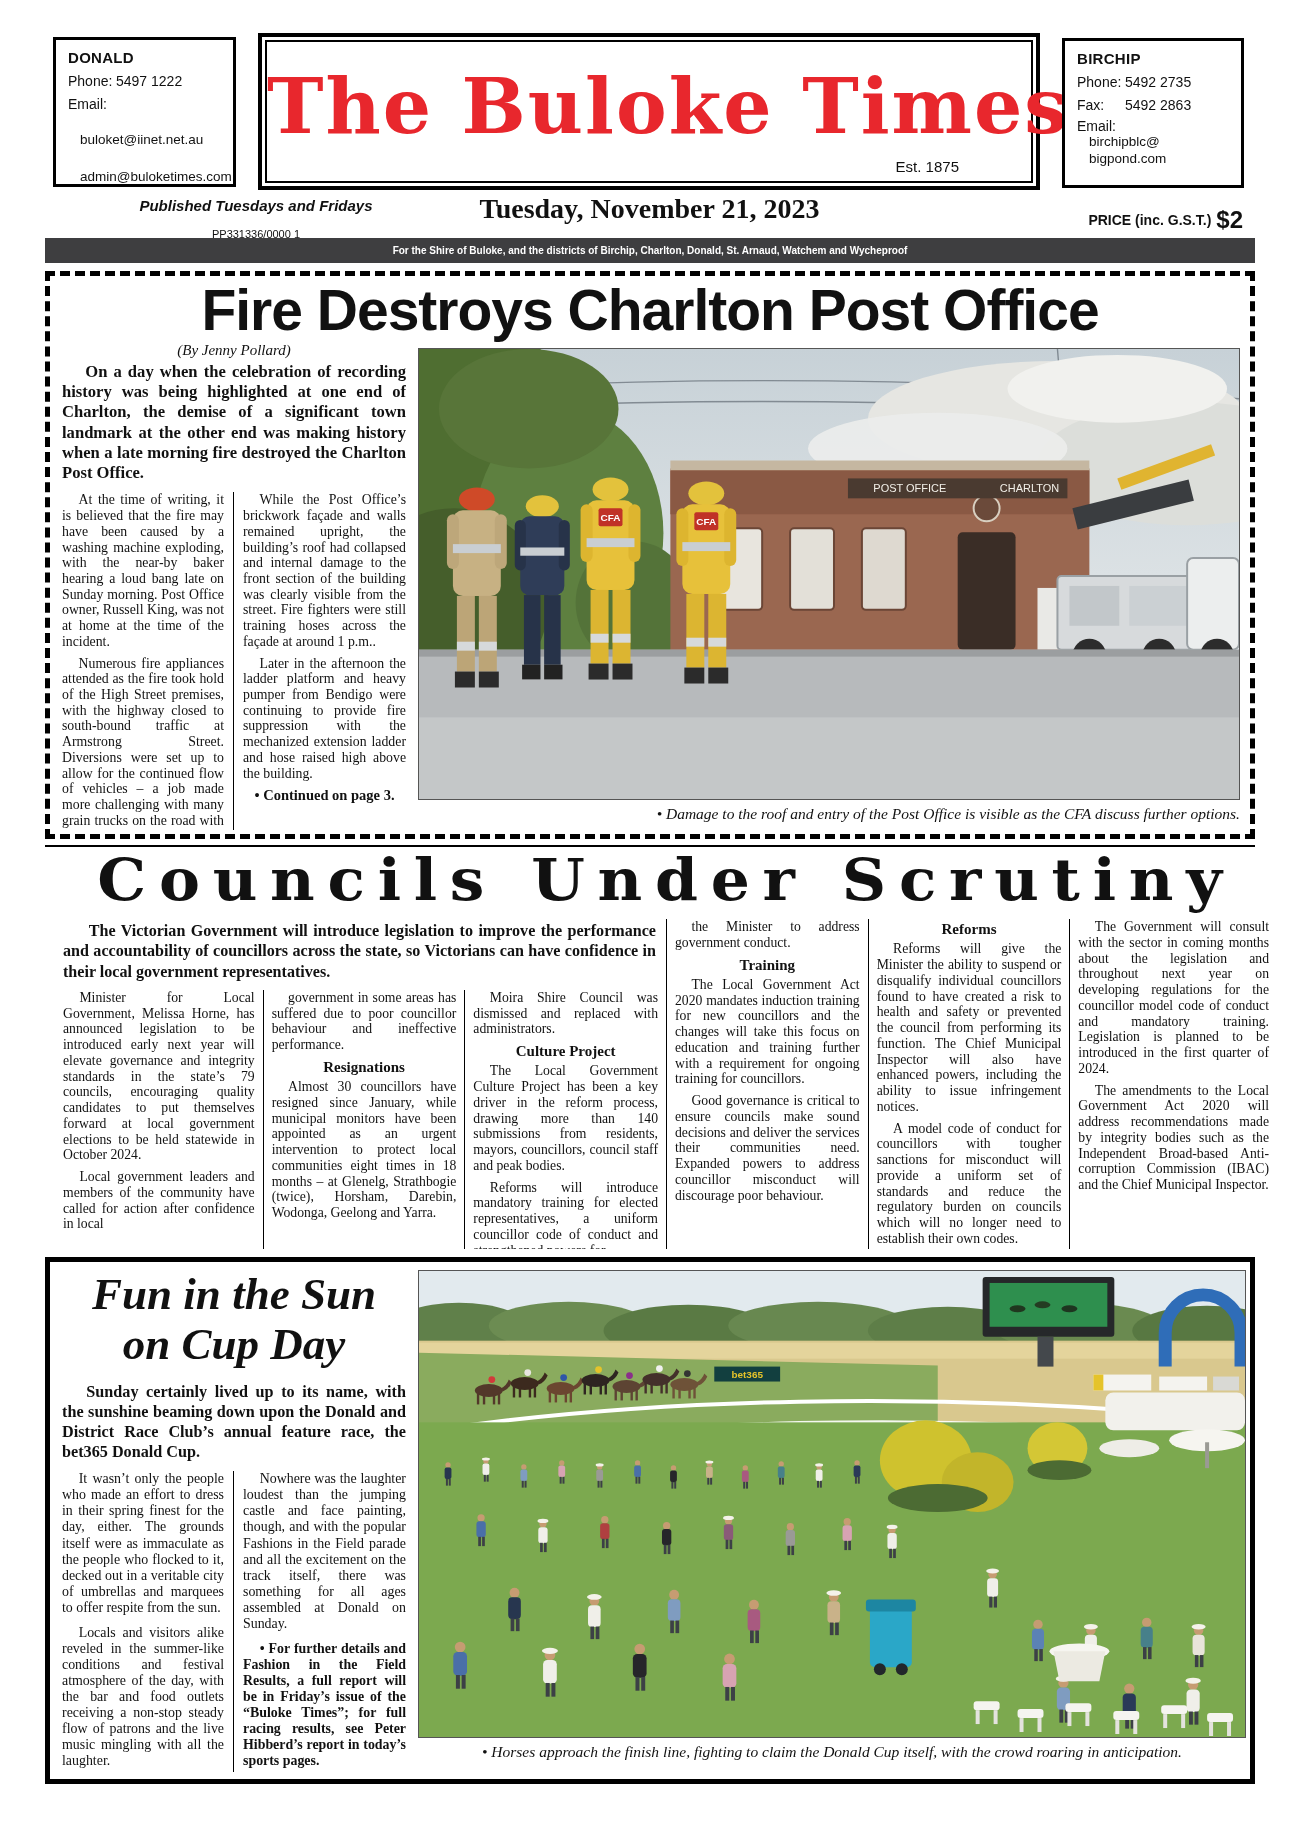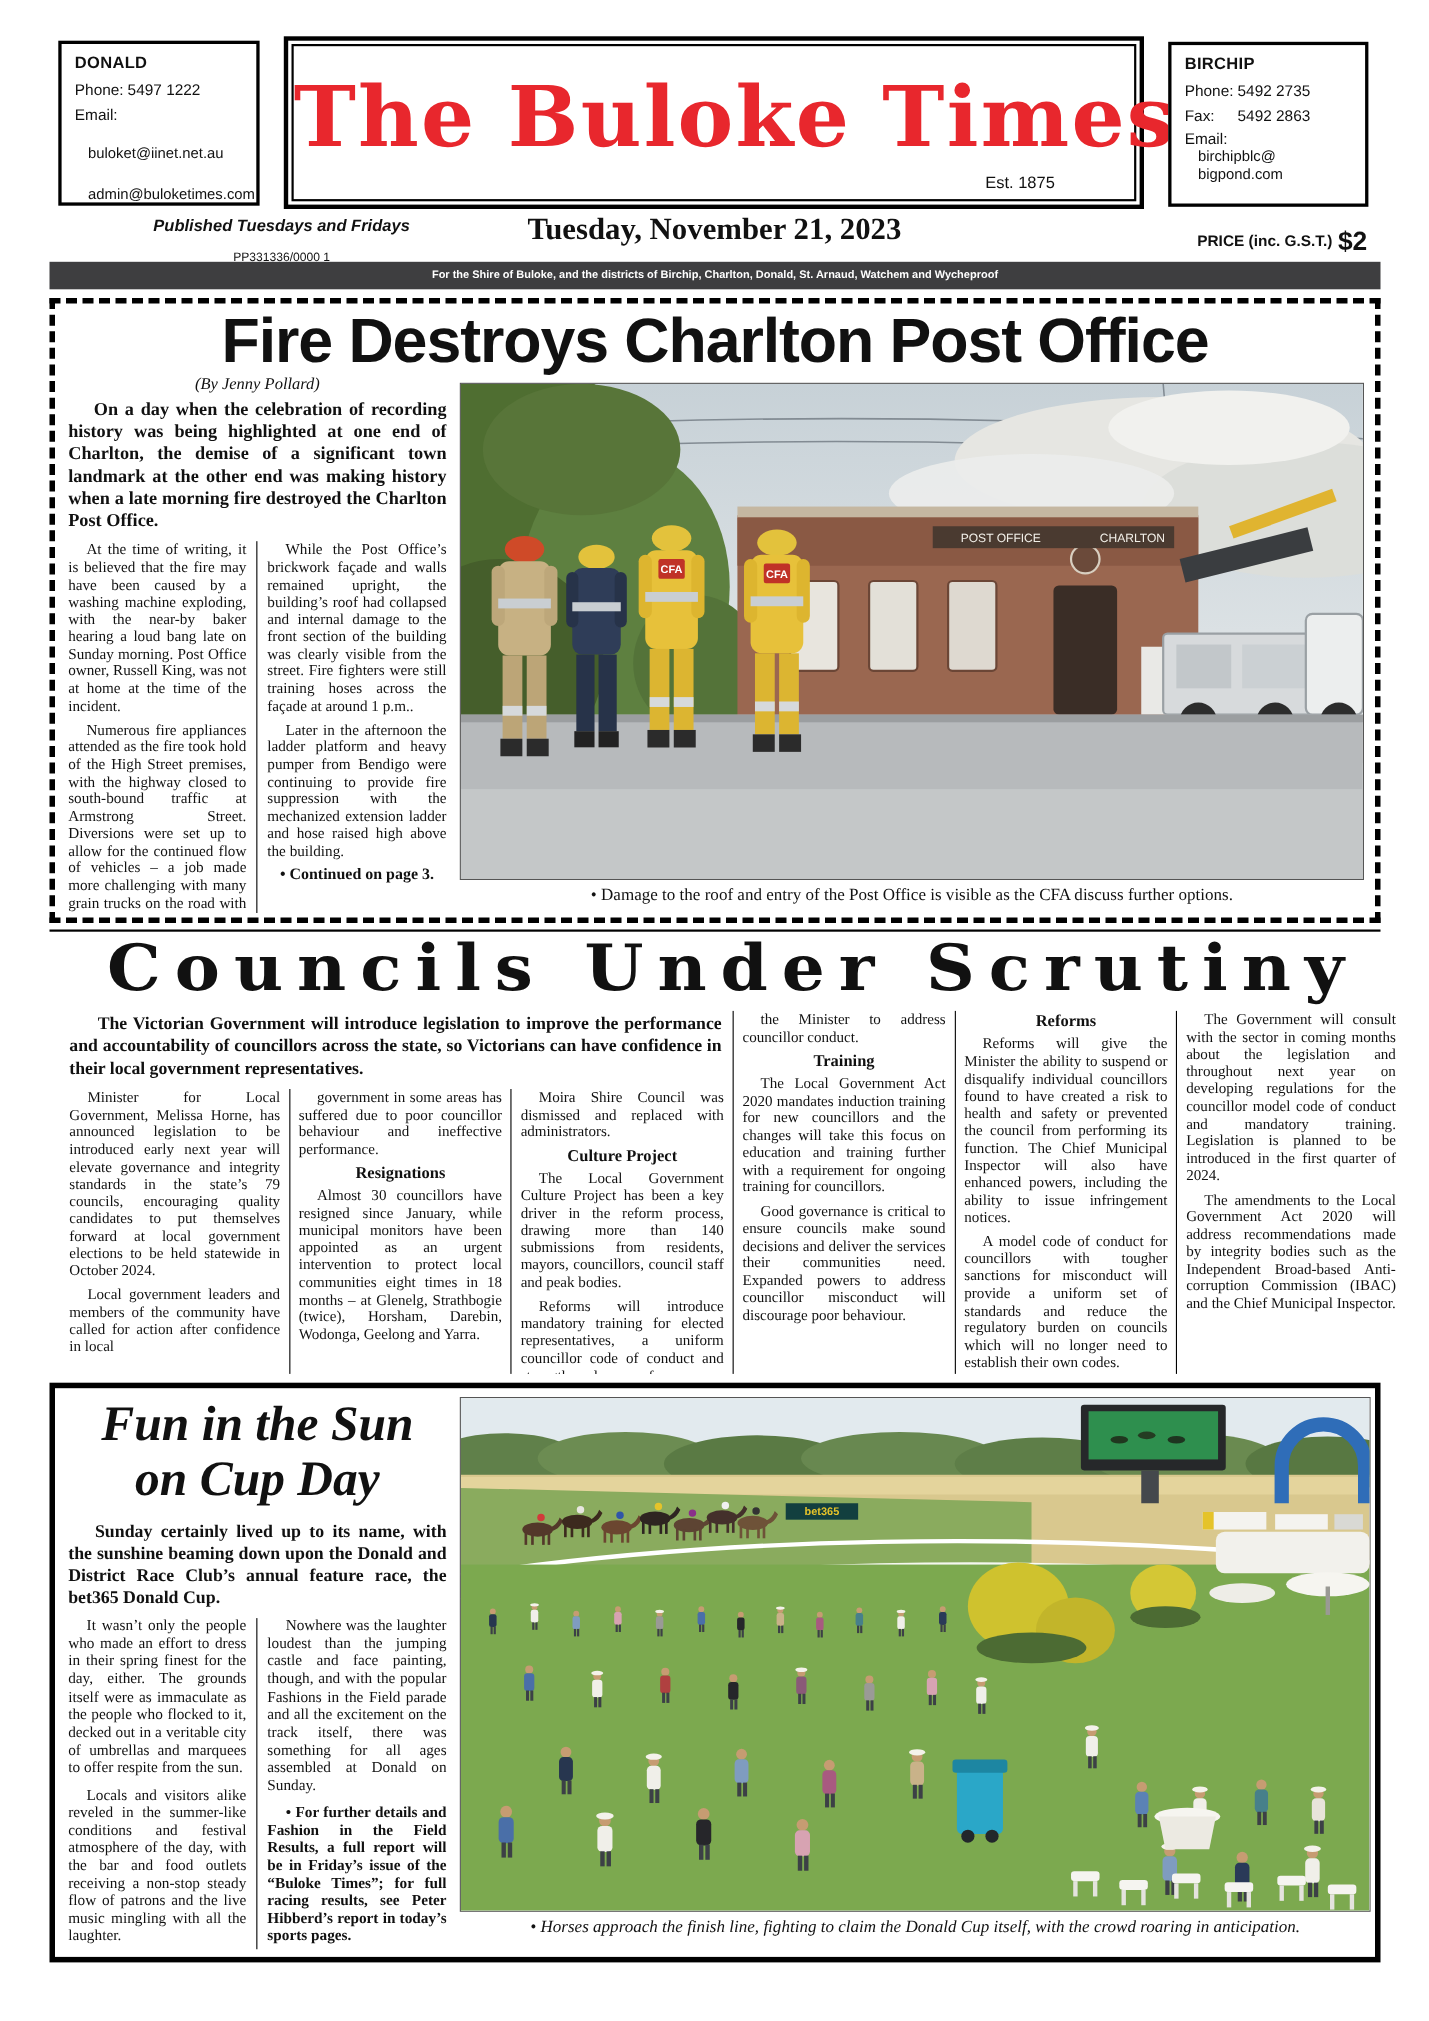--- a/index.html
+++ b/index.html
@@ -46,22 +46,22 @@
   .lead p{margin:0;text-indent:1.4em;}
   .cols2{display:flex;margin-top:9px;}
   .ncol{width:50%;box-sizing:border-box;font-size:13.8px;line-height:1.14;text-align:justify;}
   .ncol p{margin:0 0 6px;text-indent:1.2em;}
   .ncol-l{padding-right:9px;border-right:1px solid #000;}
   .ncol-r{padding-left:9px;}
   .continued{font-weight:bold;text-align:center;text-indent:0 !important;font-size:14.5px;}
   .fire-photo{position:absolute;left:368px;top:72px;width:822px;height:452px;
               border:1px solid #555;box-sizing:border-box;}
   .fire-photo svg,.fun-photo svg{display:block;width:100%;height:100%;}
-  .fire-caption{position:absolute;left:368px;top:529px;width:822px;text-align:center;
-                font-size:15.5px;}
+  .fire-caption{position:absolute;left:368px;top:529px;width:822px;text-align:right;
+                font-style:italic;font-size:15.5px;}
 
   .rule{position:absolute;left:45px;top:845px;width:1210px;height:2px;background:#000;}
 
   
   .councils{position:absolute;left:61px;top:851px;width:1210px;height:402px;overflow:hidden;}
   .councils-headline{text-align:center;font-family:"DejaVu Serif",serif;font-weight:bold;
                      font-size:58px;letter-spacing:12px;line-height:1.02;transform:scaleX(1.06);
                      transform-origin:center;white-space:nowrap;}
   .councils-grid{display:grid;grid-template-columns:repeat(6,1fr);grid-template-rows:auto 1fr;
                  margin-top:9px;height:330px;}
@@ -289,21 +289,21 @@
         <h4>Resignations</h4>
         <p>Almost 30 councillors have resigned since January, while municipal monitors have been appointed as an urgent intervention to protect local communities eight times in 18 months – at Glenelg, Strathbogie (twice), Horsham, Darebin, Wodonga, Geelong and Yarra.</p>
       </div>
       <div class="cc r2 bl" style="grid-column:3;">
         <p>Moira Shire Council was dismissed and replaced with administrators.</p>
         <h4>Culture Project</h4>
         <p>The Local Government Culture Project has been a key driver in the reform process, drawing more than 140 submissions from residents, mayors, councillors, council staff and peak bodies.</p>
         <p>Reforms will introduce mandatory training for elected representatives, a uniform councillor code of conduct and strengthened powers for</p>
       </div>
       <div class="cc rspan bl" style="grid-column:4;">
-        <p>the Minister to address councillor conduct.</p>
+        <p>the Minister to address government conduct.</p>
         <h4>Training</h4>
         <p>The Local Government Act 2020 mandates induction training for new councillors and the changes will take this focus on education and training further with a requirement for ongoing training for councillors.</p>
         <p>Good governance is critical to ensure councils make sound decisions and deliver the services their communities need. Expanded powers to address councillor misconduct will discourage poor behaviour.</p>
       </div>
       <div class="cc rspan bl" style="grid-column:5;">
         <h4>Reforms</h4>
         <p>Reforms will give the Minister the ability to suspend or disqualify individual councillors found to have created a risk to health and safety or prevented the council from performing its function. The Chief Municipal Inspector will also have enhanced powers, including the ability to issue infringement notices.</p>
         <p>A model code of conduct for councillors with tougher sanctions for misconduct will provide a uniform set of standards and reduce the regulatory burden on councils which will no longer need to establish their own codes.</p>
       </div>
       <div class="cc rspan bl" style="grid-column:6;padding-right:2px;">

